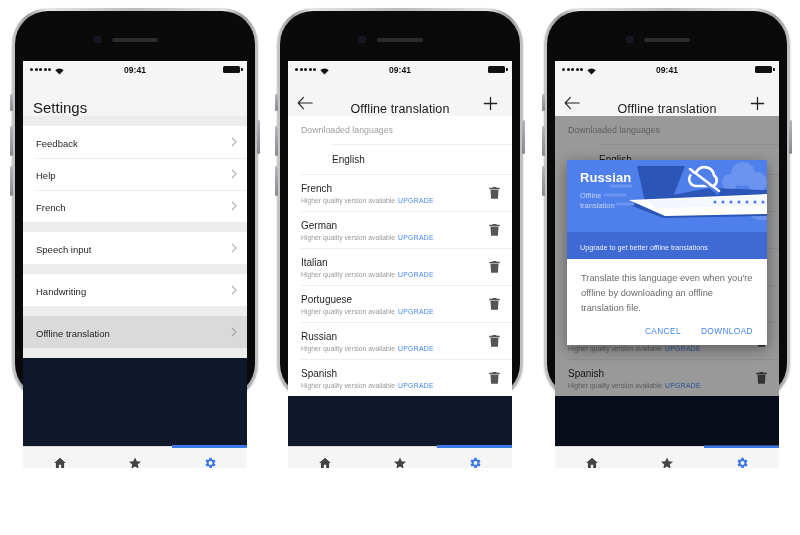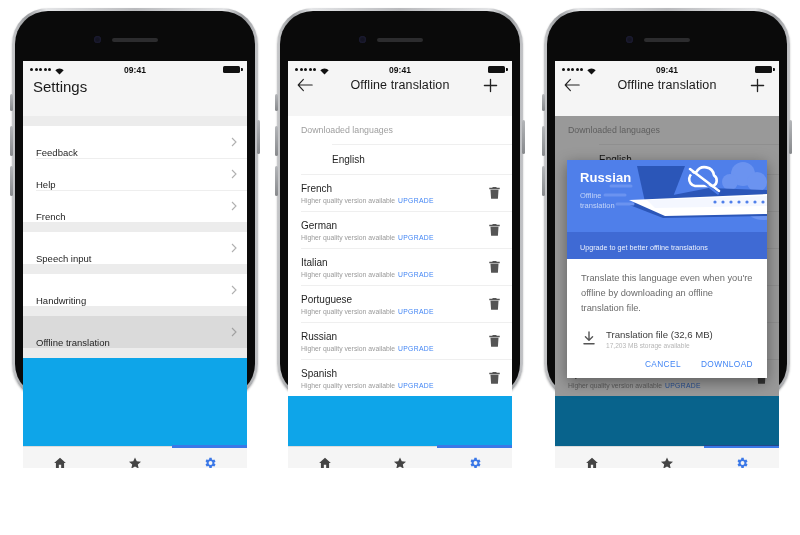--- a/index.html
+++ b/index.html
@@ -76,43 +76,43 @@
     background: #111; position: relative;
   }
   .sb-batt::after {
     content:""; position:absolute; right:-2.5px; top:2px;
     width:2px; height:3px; background:#111; border-radius:0 1px 1px 0;
   }
 
   
   .appbar {
     height: 38px; background: #f5f5f5;
-    display: flex; align-items: flex-start; padding: 0 10px;
+    display: flex; align-items: flex-end; padding: 0 10px;
   }
   .appbar .title-large { font-size: 15px; color: #1a1a1a; font-weight: 400; }
   .appbar.nav { padding: 0 9px; }
   .nav-back { width: 20px; height: 20px; flex: 0 0 auto; }
   .nav-title {
     flex: 1; text-align: center; font-size: 12.5px; color: #1a1a1a;
     font-weight: 400; letter-spacing: .1px;
   }
   .nav-plus { width: 20px; height: 20px; flex: 0 0 auto; }
 
   
   .content {
-    height: 330px; background: #0ea5e9; overflow: hidden;
+    height: 330px; background: #0f172a; overflow: hidden;
     position: relative;
   }
 
   
   .card { background: #fff; margin: 0; }
   .gap { height: 10px; background: #ececec; }
   .srow {
-    height: 32px; display: flex; align-items: flex-end;
-    padding: 0 13px; background: #fff; position: relative;
+    height: 32px; display: flex; align-items: flex-start;
+    padding: 12px 13px; background: #fff; position: relative;
   }
   .srow.sel { background: #dadada; }
   .srow + .srow::before {
     content:""; position:absolute; left:13px; right:0; top:0; height:1px; background:#eeeeee;
   }
   .srow .lbl { font-size: 9.5px; color: #1f1f1f; }
   .srow .val { margin-left: auto; font-size: 9px; color: #9e9e9e; padding-right: 6px; }
   .chev { position: absolute; right: 10px; top: 50%; transform: translateY(-50%); }
 
   
@@ -640,32 +640,20 @@
               <div class="h-sub">Offline translation</div>
             </div>
           </div>
 
           <div class="dlg-band">
             <span>Upgrade to get better offline translations</span>
           </div>
 
           <div class="dlg-body">
             <p>Translate this language even when you're offline by downloading an offline translation file.</p>
-            <div class="dlg-file">
-              <span class="dl-ico">
-                <svg width="14" height="15" viewBox="0 0 14 16">
-                    <path d="M7 1V9M3.2 6.2 7 10 10.8 6.2" stroke="#555" stroke-width="1.5" fill="none" stroke-linecap="round" stroke-linejoin="round"></path>
-                    <path d="M1.6 13.6H12.4" stroke="#555" stroke-width="1.5" stroke-linecap="round"></path>
-                  </svg>
-              </span>
-              <span>
-                <span class="dl-name" style="display:block">Translation file (32,6 MB)</span>
-                <span class="dl-sub" style="display:block">17,203 MB storage available</span>
-              </span>
-            </div>
           </div>
 
           <div class="dlg-actions">
             <button>CANCEL</button>
             <button>DOWNLOAD</button>
           </div>
         </div>
       </div>
 
       <div class="tabbar">

